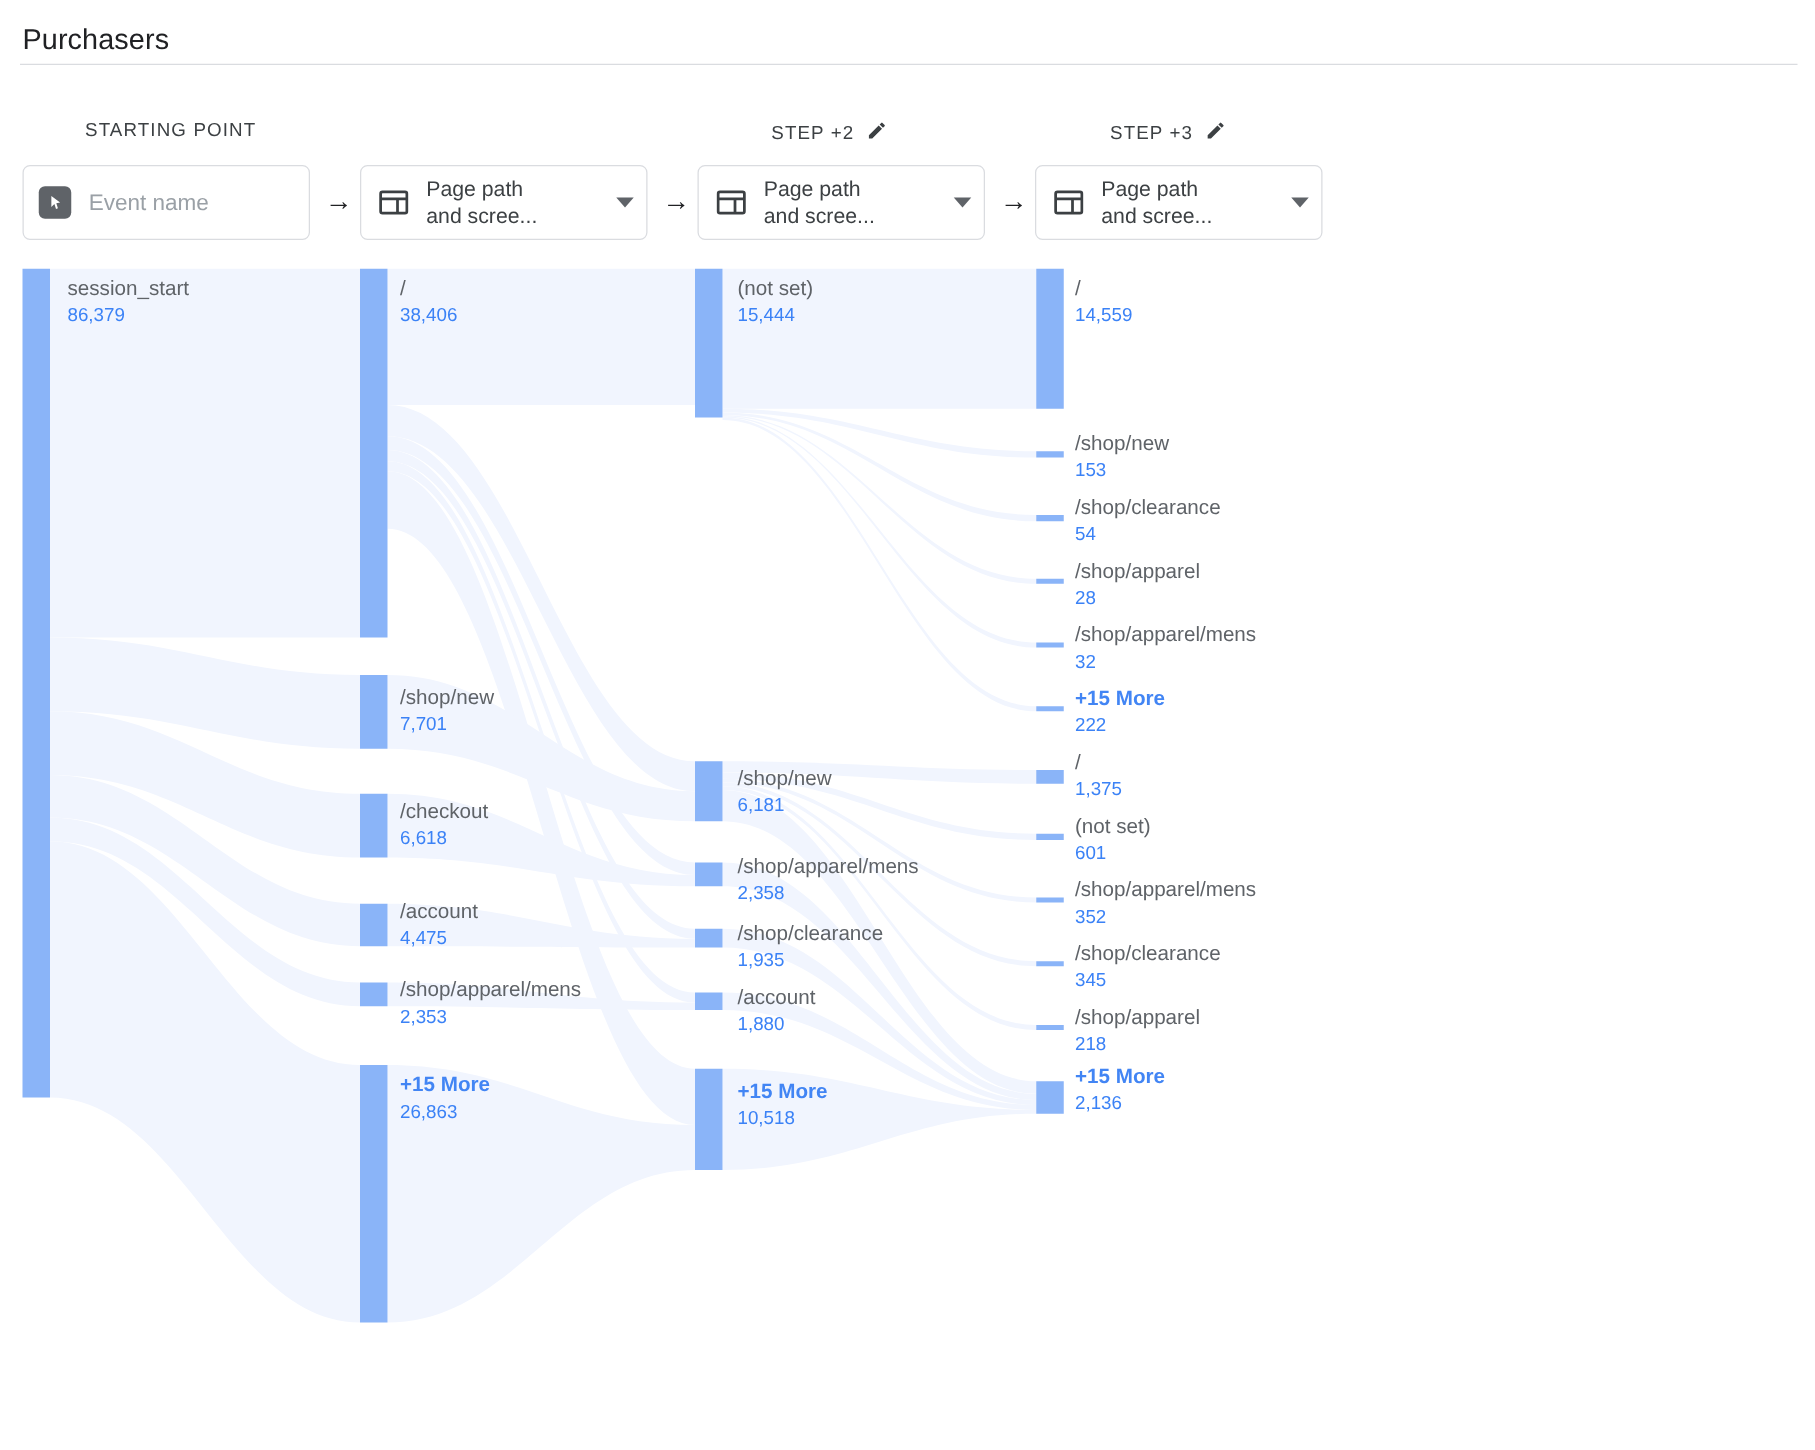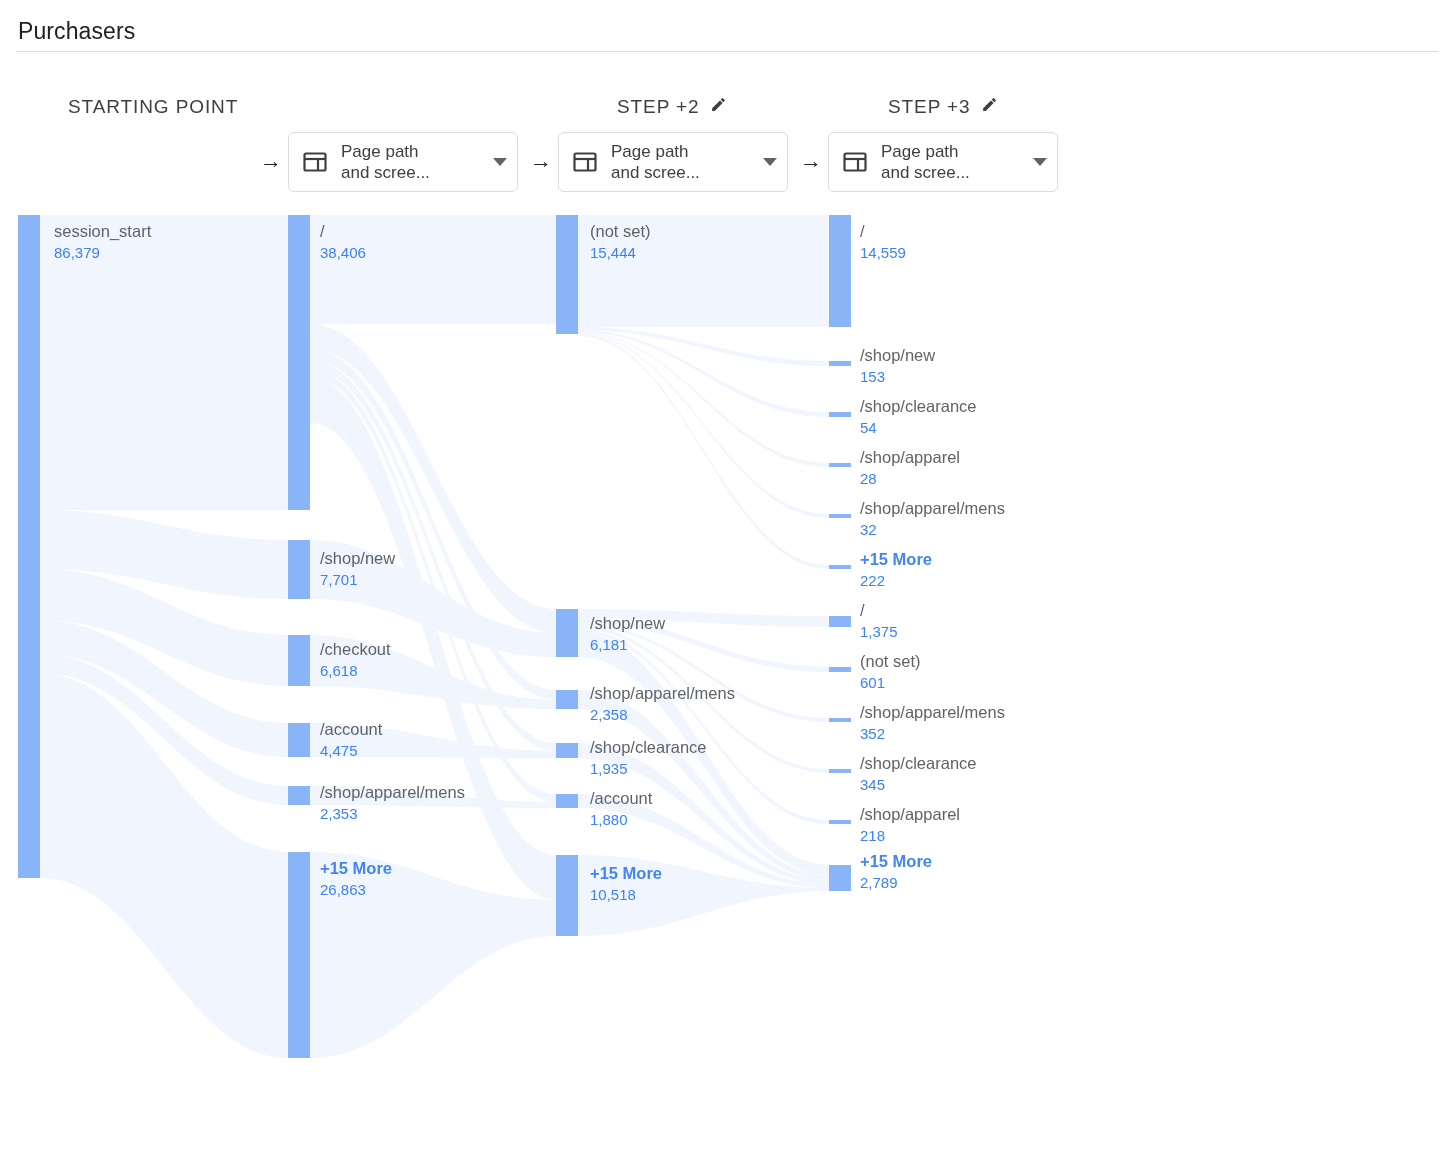--- a/index.html
+++ b/index.html
@@ -33,21 +33,21 @@
     background: #dadce0;
   }
 
   
   .step-head {
     position: absolute;
     top: 96px;
     display: flex;
     align-items: center;
     gap: 10px;
-    font-size: 19px;
+    font-size: 15px;
     letter-spacing: 0.9px;
     color: #3c4043;
     font-weight: 500;
   }
   .pencil-icon { display: block; }
 
   
   .selector {
     position: absolute;
     top: 132px;
@@ -170,20 +170,28 @@
 
   <div class="step-head" style="left:888px;">
     <span>STEP +3</span>
     <span class="pencil-icon">
       <svg width="17" height="17" viewBox="0 0 24 24">
           <path d="M3 17.25V21h3.75L17.81 9.94l-3.75-3.75L3 17.25zM20.71 7.04a1 1 0 000-1.41l-2.34-2.34a1 1 0 00-1.41 0l-1.83 1.83 3.75 3.75 1.83-1.83z" fill="#3c4043"></path>
         </svg>
     </span>
   </div>
 
+  <div class="selector event-box">
+    <span class="event-badge">
+      <svg width="14" height="14" viewBox="0 0 24 24">
+          <path d="M7 3l12 9-5.2 1.1L16 20l-2.6 1-2.2-6.8L7 18V3z" fill="#ffffff"></path>
+        </svg>
+    </span>
+    <span class="event-placeholder">Event name</span>
+  </div>
 
   <div class="arrow-between" style="left:260px;">→</div>
 
   <div class="selector" style="left:288px; width:230px;">
     <span class="sel-icon">
       <svg width="24" height="22" viewBox="0 0 24 22">
           <rect x="1.5" y="2.5" width="21" height="17" rx="1.5" fill="none" stroke="#3c4043" stroke-width="2.2"></rect>
           <line x1="2" y1="8" x2="22" y2="8" stroke="#3c4043" stroke-width="2.2"></line>
           <line x1="15" y1="8" x2="15" y2="19" stroke="#3c4043" stroke-width="2.2"></line>
         </svg>
@@ -375,17 +383,17 @@
       <div class="node-label" style="left: 860px; top: 548px;">
         <span class="nl-name">/shop/clearance</span>
         <span class="nl-val">345</span>
       </div>
       <div class="node-label" style="left: 860px; top: 599px;">
         <span class="nl-name">/shop/apparel</span>
         <span class="nl-val">218</span>
       </div>
       <div class="node-label" style="left: 860px; top: 646px;">
         <span class="nl-name more">+15 More</span>
-        <span class="nl-val">2,789</span>
+        <span class="nl-val">2,136</span>
       </div>
     </div>
 
 </div>
 
 </body></html>

